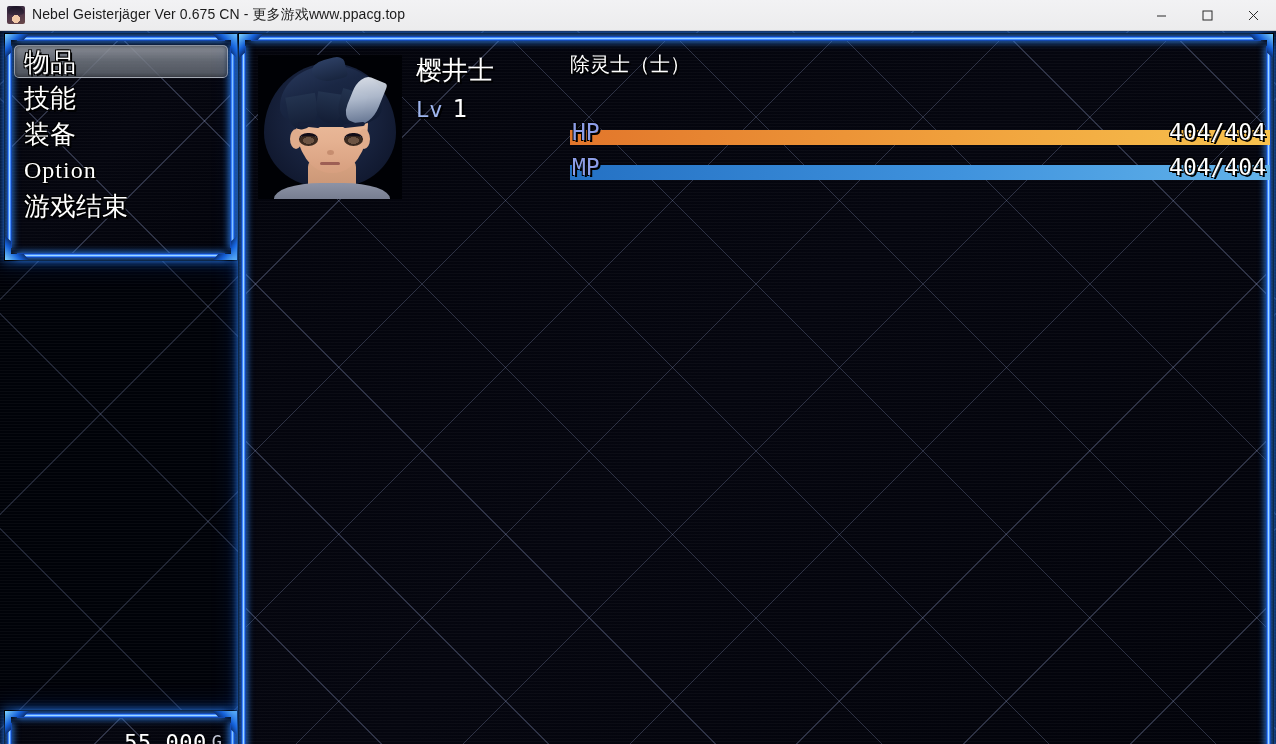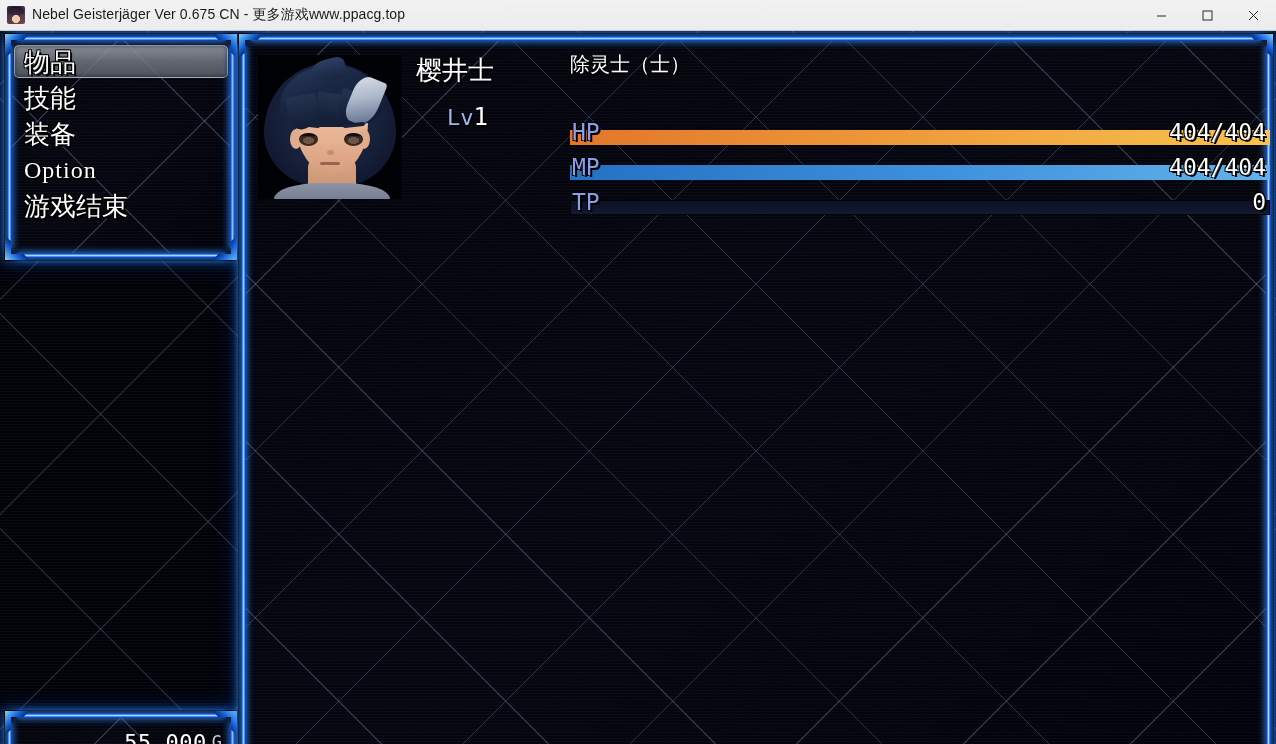--- a/index.html
+++ b/index.html
@@ -287,25 +287,25 @@
   }
 
   
   #char-name {
     position: absolute; left: 178px; top: 20px;
     font-size: 26px; color: #fff;
     text-shadow: 2px 2px 0 #000, -1px 1px 0 #000;
     white-space: nowrap;
   }
   #char-level {
-    position: absolute; left: 178px; top: 70px;
+    position: absolute; left: 178px; top: 62px;
     font-family: "DejaVu Sans Mono", monospace;
     font-size: 24px; color: #ffffff;
     text-shadow: 2px 2px 0 #000;
-    display: flex; align-items: baseline;  margin-left: 31px;
+    display: flex; align-items: baseline; gap: 10px;
   }
   #char-level .lv-lbl { color: #9fb6ef; font-size: 22px; }
   #char-class {
     position: absolute; left: 332px; top: 18px;
     font-size: 20px; color: #fff;
     text-shadow: 2px 2px 0 #000, -1px 1px 0 #000;
     white-space: nowrap;
   }
 
   
@@ -468,23 +468,17 @@
         <span class="g-value">404/404</span>
       </div>
 
       <div id="row-mp" class="gauge-row mp">
         <span class="g-bg"></span>
         <span class="g-fill" style="width: 100%;"></span>
         <span class="g-label">MP</span>
         <span class="g-value">404/404</span>
       </div>
 
-      <div id="row-tp" class="gauge-row tp">
-        <span class="g-bg"></span>
-
-        <span class="g-label">TP</span>
-        <span class="g-value">0</span>
-      </div>
 
     </div>
   </div>
 
 </div>
 
 </body></html>

